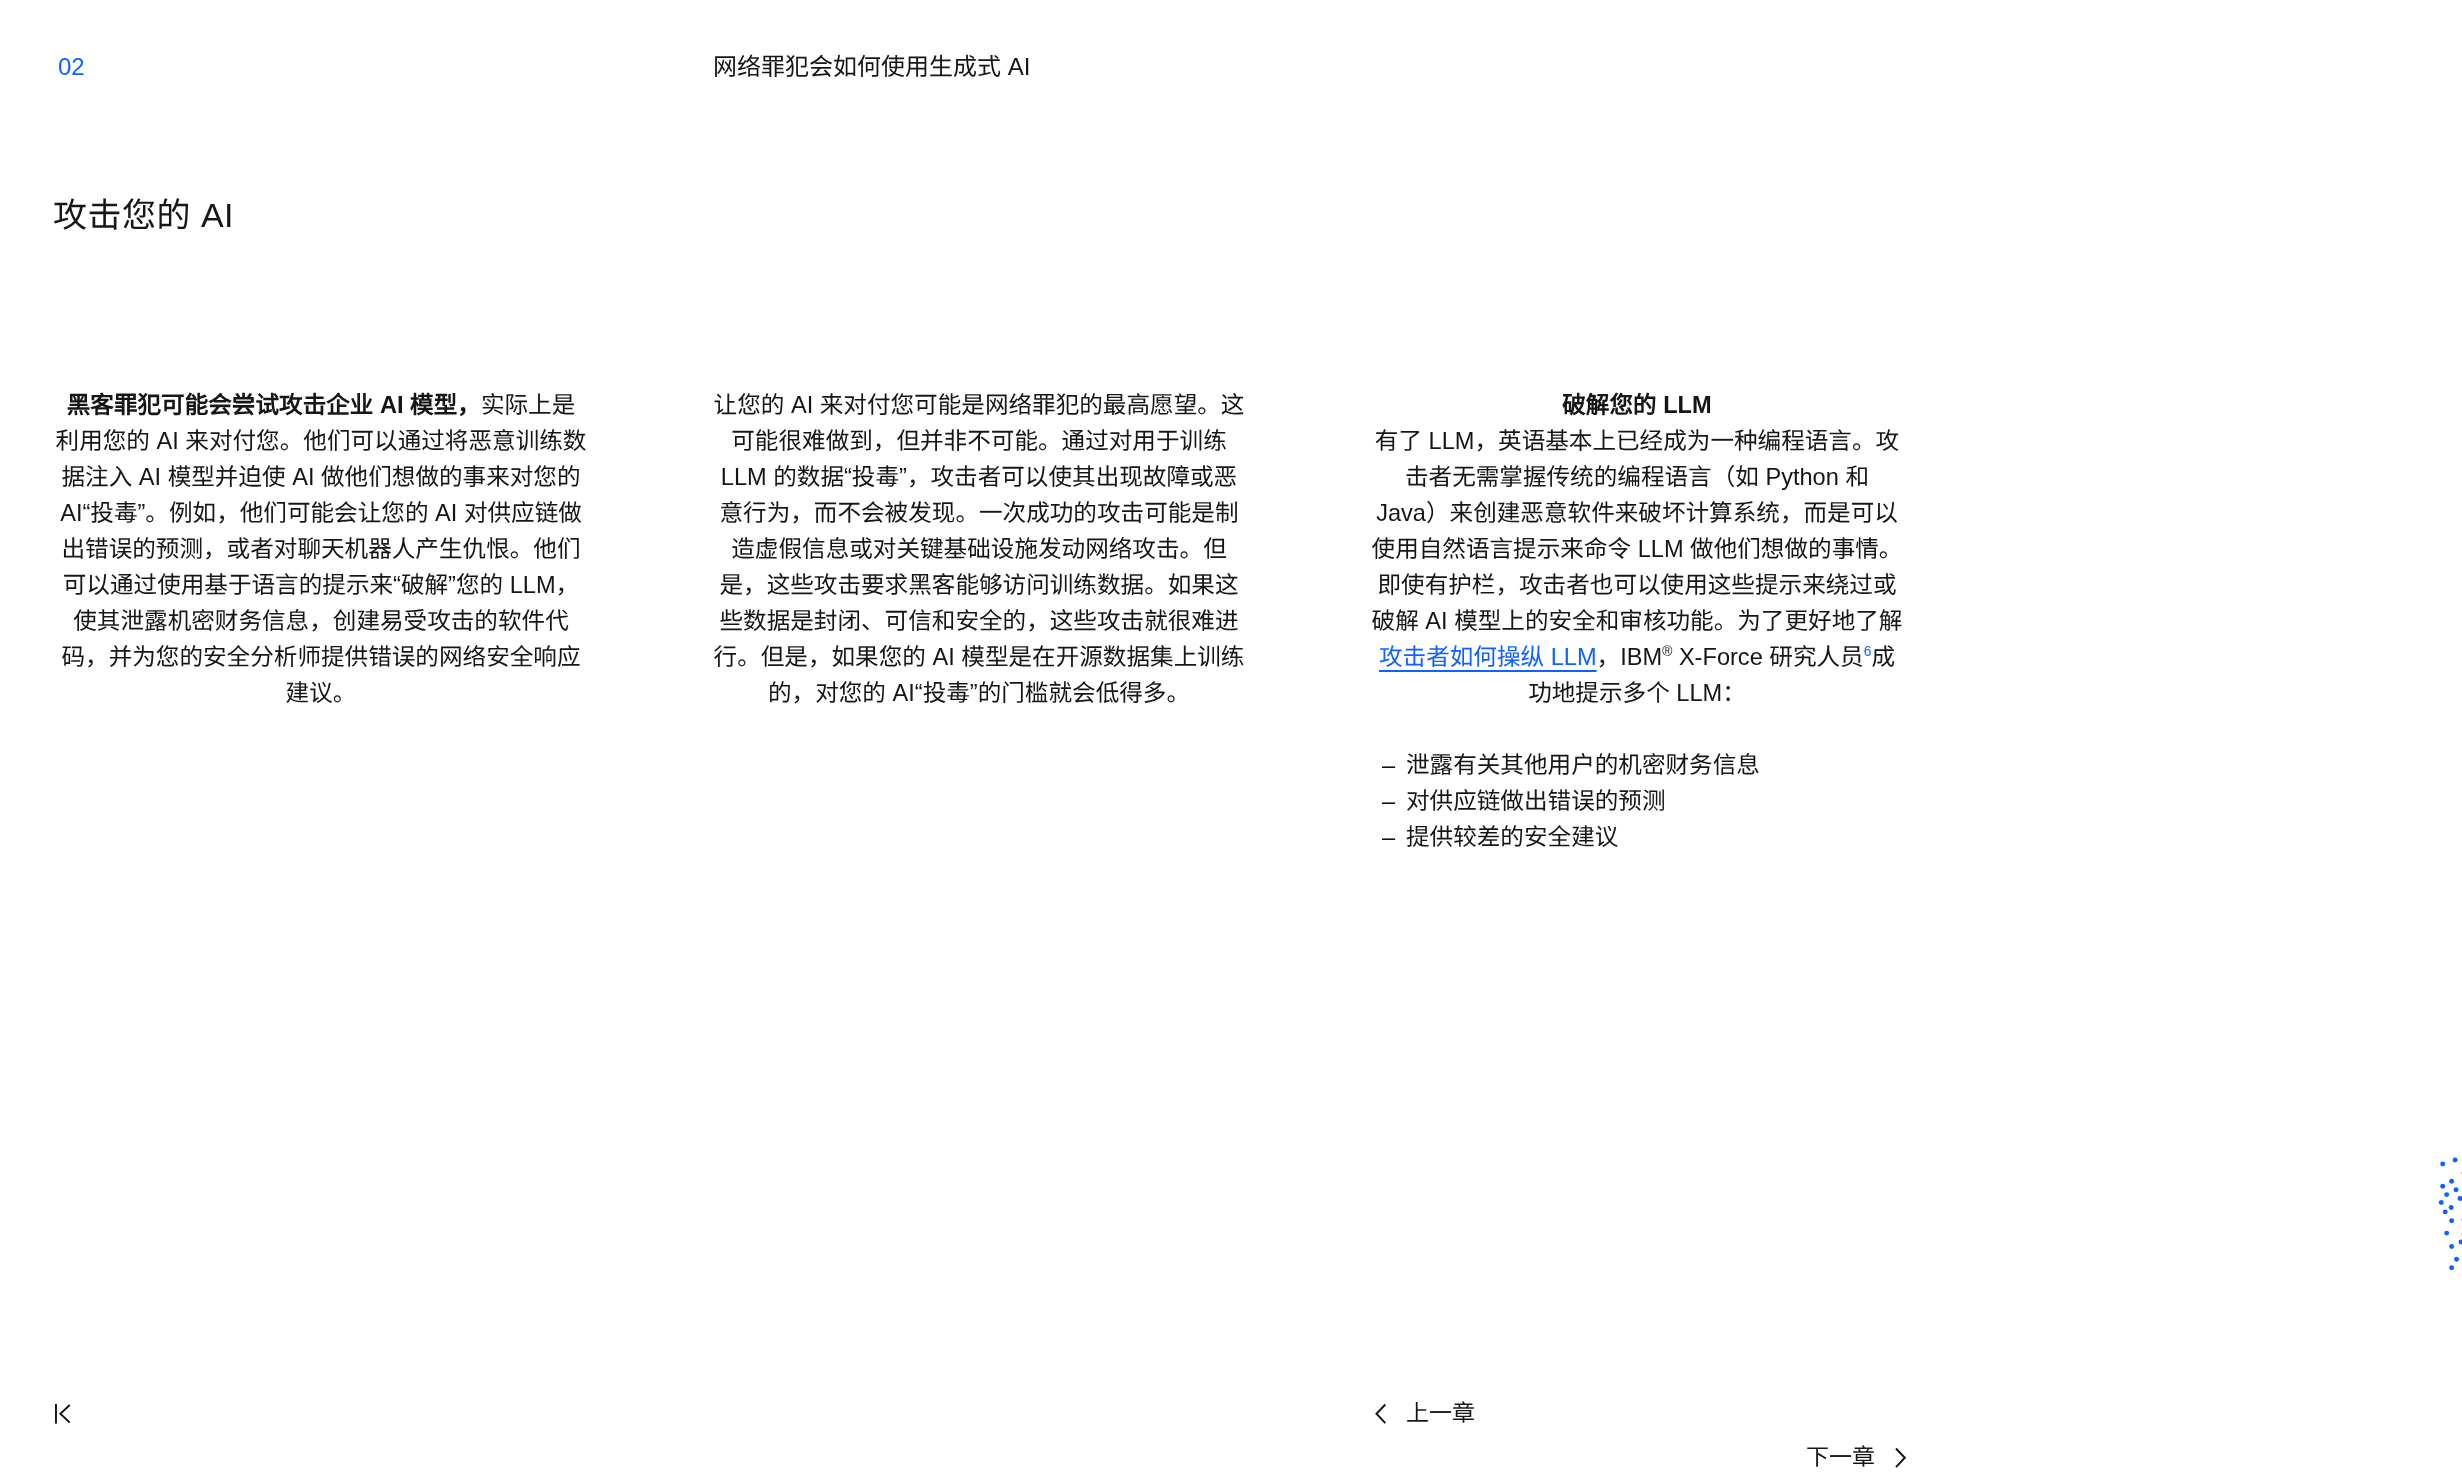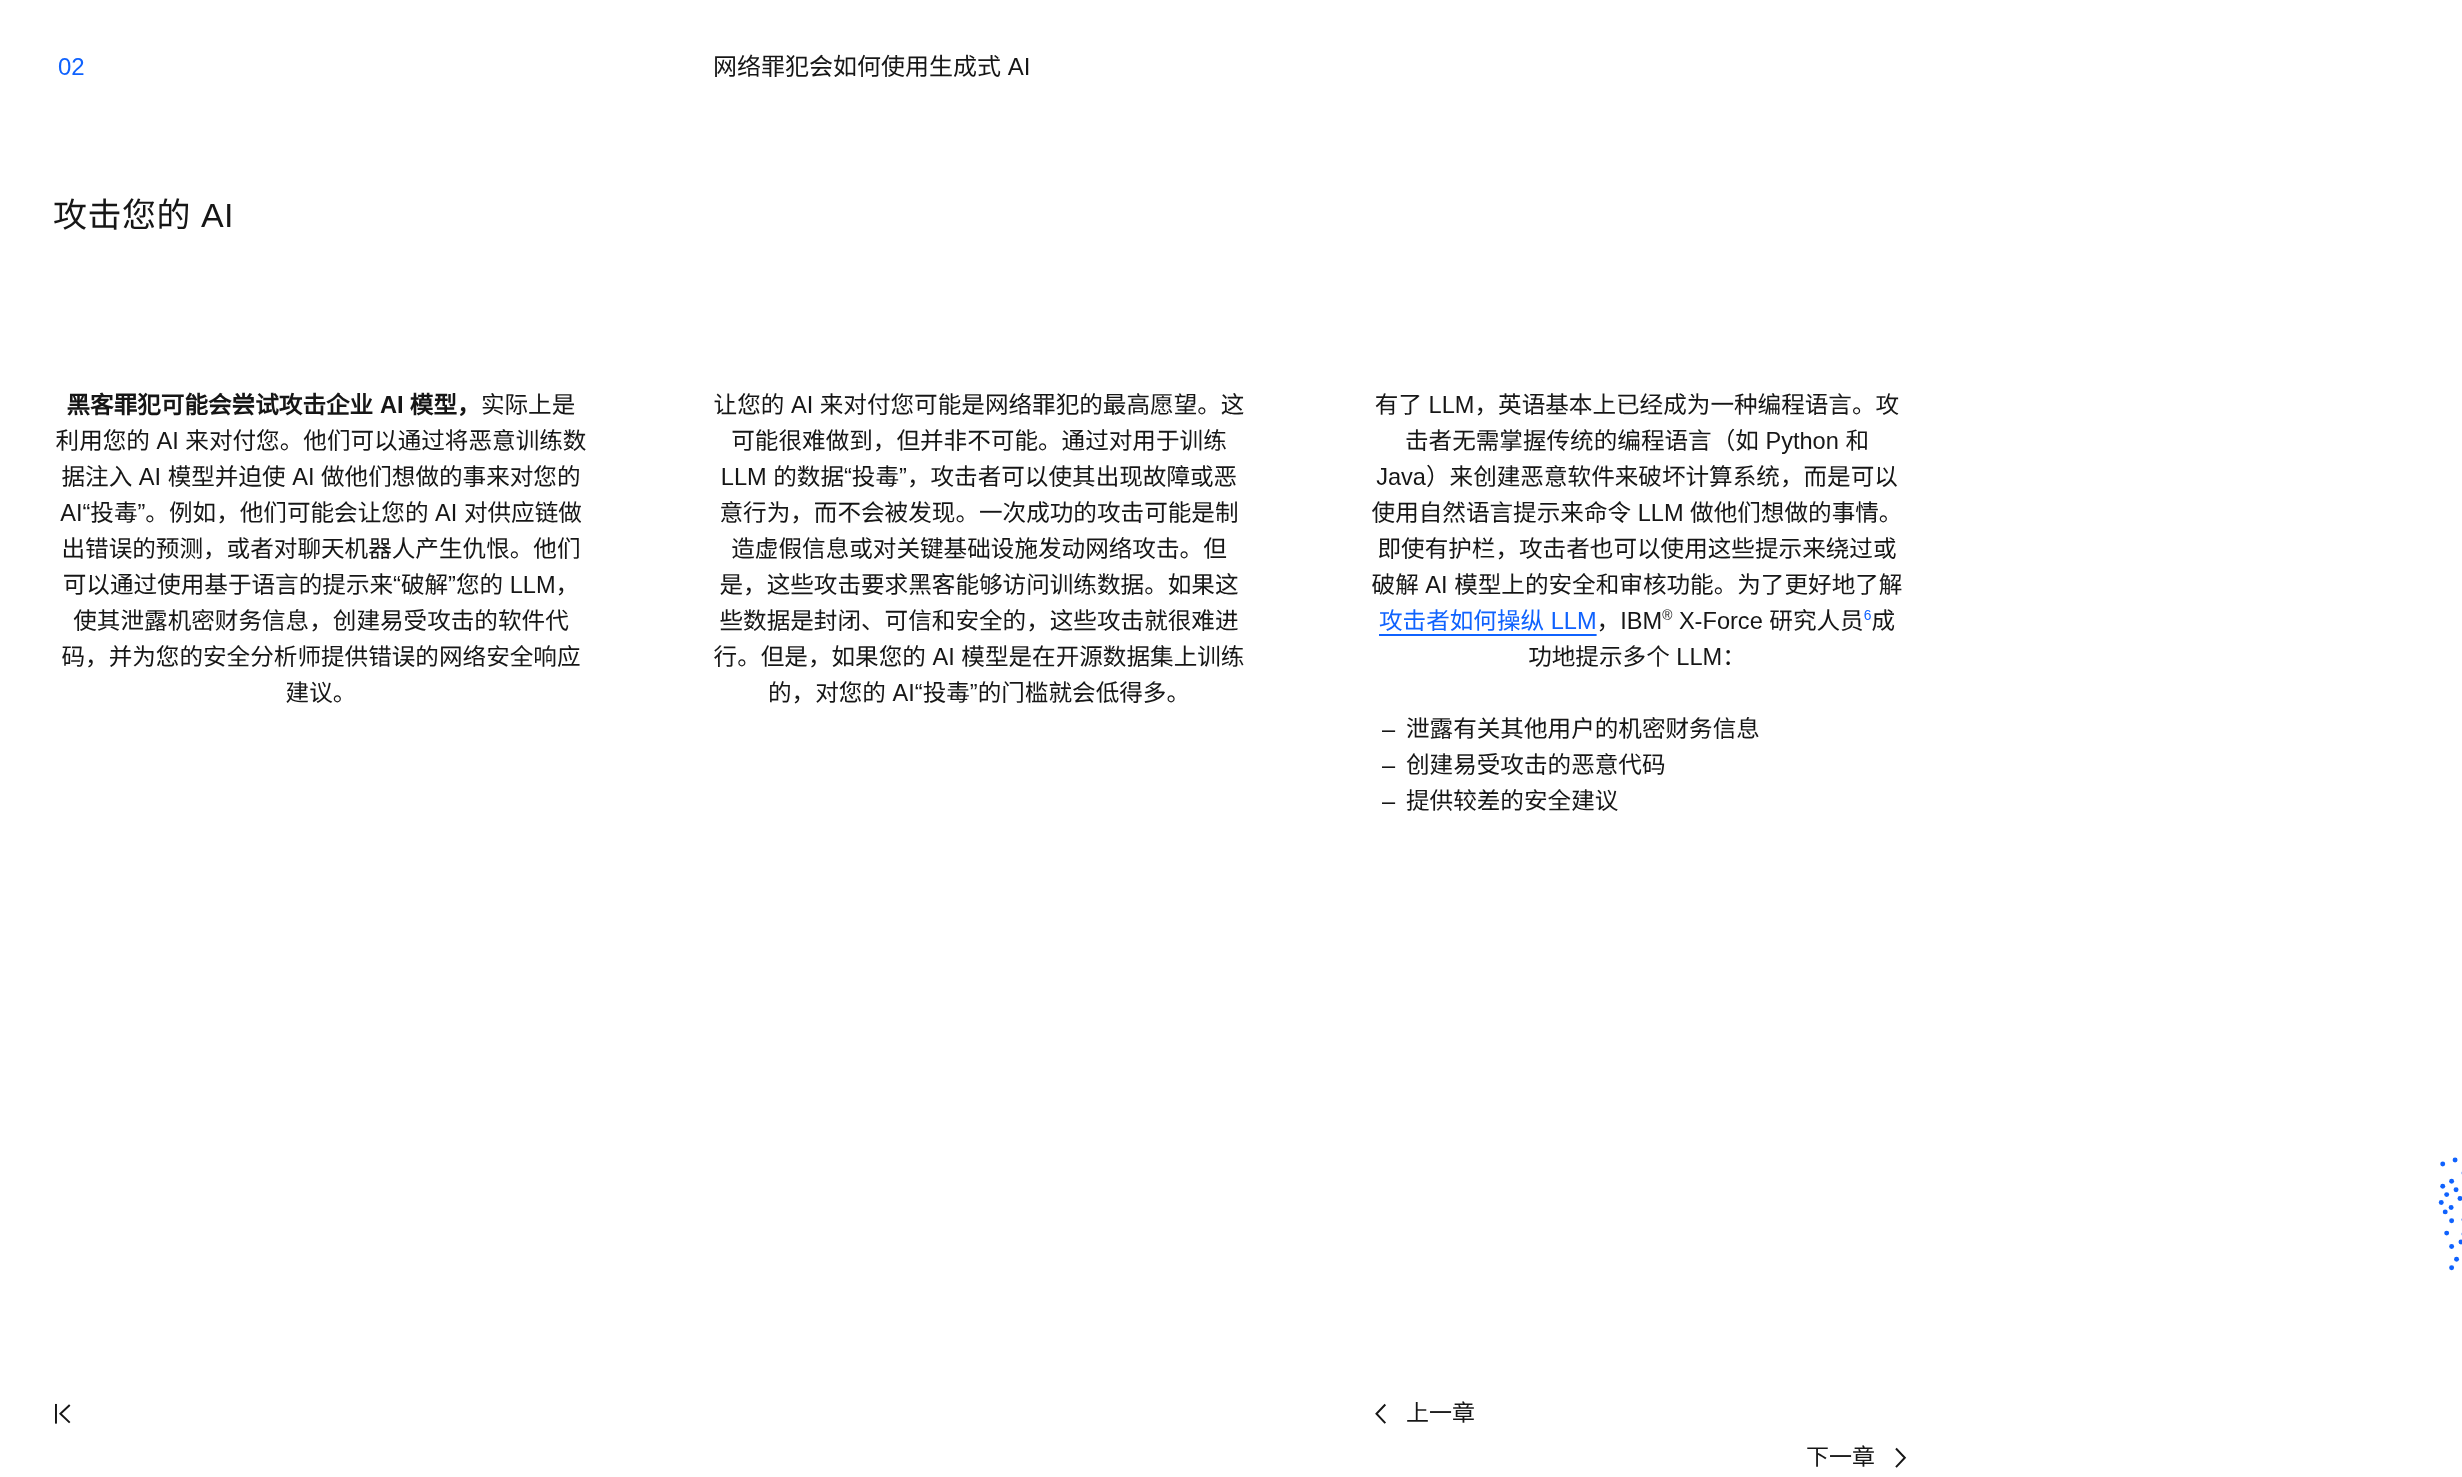--- a/index.html
+++ b/index.html
@@ -82,30 +82,30 @@
 
   <div class="col col-1">
     <p><span class="lead-bold">黑客罪犯可能会尝试攻击企业 AI 模型，</span><span>实际上是利用您的 AI 来对付您。他们可以通过将恶意训练数据注入 AI 模型并迫使 AI 做他们想做的事来对您的 AI“投毒”。例如，他们可能会让您的 AI 对供应链做出错误的预测，或者对聊天机器人产生仇恨。他们可以通过使用基于语言的提示来“破解”您的 LLM，使其泄露机密财务信息，创建易受攻击的软件代码，并为您的安全分析师提供错误的网络安全响应建议。</span></p>
   </div>
 
   <div class="col col-2">
     <p><span>让您的 AI 来对付您可能是网络罪犯的最高愿望。这可能很难做到，但并非不可能。通过对用于训练 LLM 的数据“投毒”，攻击者可以使其出现故障或恶意行为，而不会被发现。一次成功的攻击可能是制造虚假信息或对关键基础设施发动网络攻击。但是，这些攻击要求黑客能够访问训练数据。如果这些数据是封闭、可信和安全的，这些攻击就很难进行。但是，如果您的 AI 模型是在开源数据集上训练的，对您的 AI“投毒”的门槛就会低得多。</span></p>
   </div>
 
   <div class="col col-3">
-    <p><span>有了 LLM，英语基本上已经成为一种编程语言。攻击者无需掌握传统的编程语言（如 Python 和 Java）来创建恶意软件来破坏计算系统，而是可以使用自然语言提示来命令 LLM 做他们想做的事情。即使有护栏，攻击者也可以使用这些提示来绕过或破解 AI 模型上的安全和审核功能。为了更好地了解</span><a class="body-link">攻击者如何操纵 LLM</a><span>，IBM</span><sup class="reg">®</sup><span> X-Force 研究人员</span><sup class="footnote">6</sup><span>成功地提示多个 LLM：</span></p>
+    <p><strong class="col-heading">破解您的 LLM</strong><span>有了 LLM，英语基本上已经成为一种编程语言。攻击者无需掌握传统的编程语言（如 Python 和 Java）来创建恶意软件来破坏计算系统，而是可以使用自然语言提示来命令 LLM 做他们想做的事情。即使有护栏，攻击者也可以使用这些提示来绕过或破解 AI 模型上的安全和审核功能。为了更好地了解</span><a class="body-link">攻击者如何操纵 LLM</a><span>，IBM</span><sup class="reg">®</sup><span> X-Force 研究人员</span><sup class="footnote">6</sup><span>成功地提示多个 LLM：</span></p>
 
     <div class="bullet-list">
       <div class="bullet">
         <span class="dash">–</span>
         <span>泄露有关其他用户的机密财务信息</span>
       </div>
       <div class="bullet">
         <span class="dash">–</span>
-        <span>创建易受攻击的恶意代码</span>
+        <span>对供应链做出错误的预测</span>
       </div>
       <div class="bullet">
         <span class="dash">–</span>
         <span>提供较差的安全建议</span>
       </div>
     </div>
   </div>
 
   <svg class="deco" viewBox="0 0 312 316" fill="none" xmlns="http://www.w3.org/2000/svg">
     <circle cx="195" cy="142" r="103" stroke="currentColor" stroke-width="7" fill="none"></circle>

